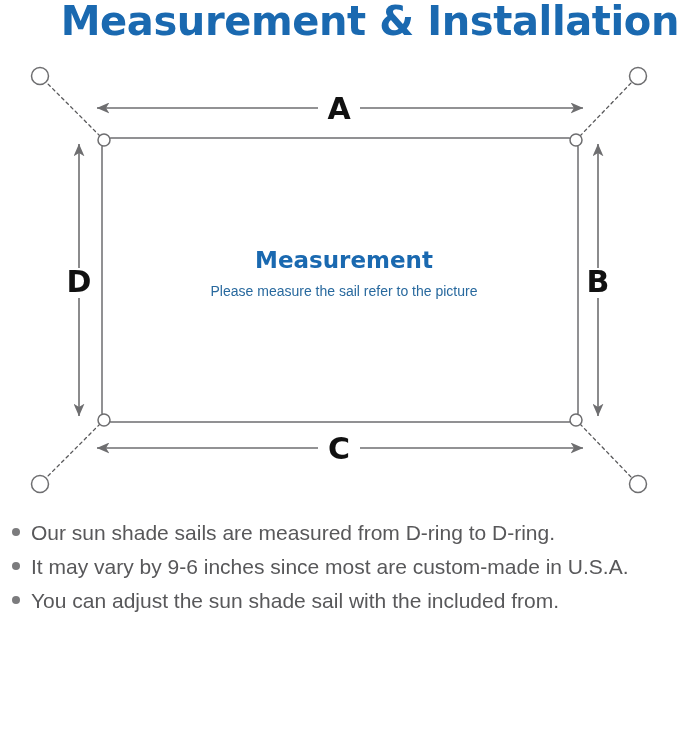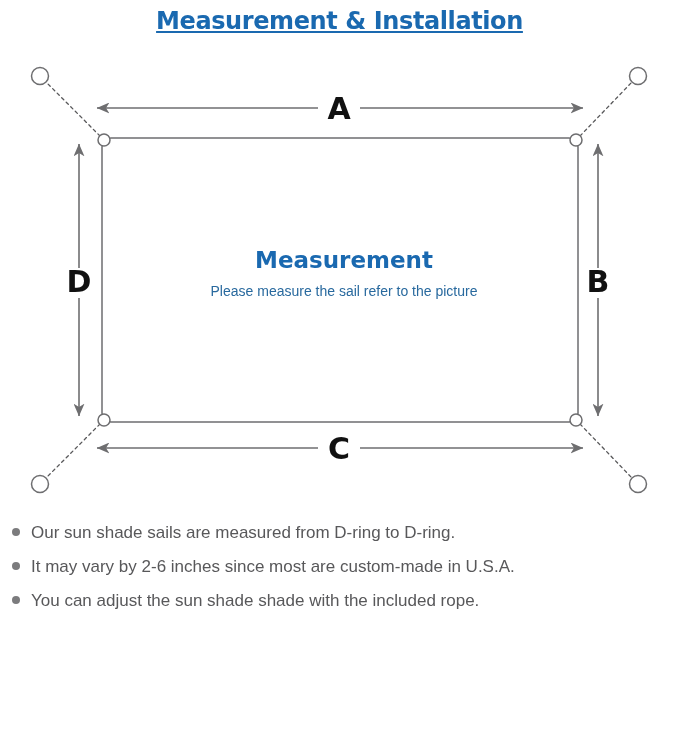--- a/index.html
+++ b/index.html
@@ -15,29 +15,28 @@
     font-family: "Liberation Sans", sans-serif;
     -webkit-font-smoothing: antialiased;
   }
 
   
   .page-title {
     position: absolute;
     left: 0;
     top: 0;
     width: 679px;
-    text-align: center;
+    text-align: right;
     font-family: "DejaVu Sans", sans-serif;
     font-weight: bold;
-    font-size: 24px;
+    font-size: 40px;
     line-height: 42px;
     letter-spacing: -0.4px;
     color: #1a69b0;
     white-space: nowrap;
-    text-decoration: underline;
   }
 
   
   .diagram {
     position: absolute;
     left: 0;
     top: 48px;
     width: 679px;
     height: 470px;
   }
@@ -70,21 +69,21 @@
     left: 0;
     top: 522px;
     width: 679px;
   }
   .note-item {
     position: relative;
     padding-left: 31px;
     padding-right: 6px;
     margin-bottom: 13px;
     font-family: "Liberation Sans", sans-serif;
-    font-size: 17px;
+    font-size: 21px;
     line-height: 21px;
     color: #58585a;
   }
   .note-item .note-bullet {
     position: absolute;
     left: 12px;
     top: 6px;
     width: 8px;
     height: 8px;
     border-radius: 50%;
@@ -160,19 +159,19 @@
   </svg>
 </div>
 
 <div class="notes">
   <div class="note-item">
     <span class="note-bullet"></span>
     <span>Our sun shade sails are measured from D-ring to D-ring.</span>
   </div>
   <div class="note-item">
     <span class="note-bullet"></span>
-    <span>It may vary by 2-6 inches since most are custom-made in U.S.A.</span>
+    <span>It may vary by 9-6 inches since most are custom-made in U.S.A.</span>
   </div>
   <div class="note-item">
     <span class="note-bullet"></span>
-    <span>You can adjust the sun shade shade with the included rope.</span>
+    <span>You can adjust the sun shade sail with the included from.</span>
   </div>
 </div>
 
 </body></html>

